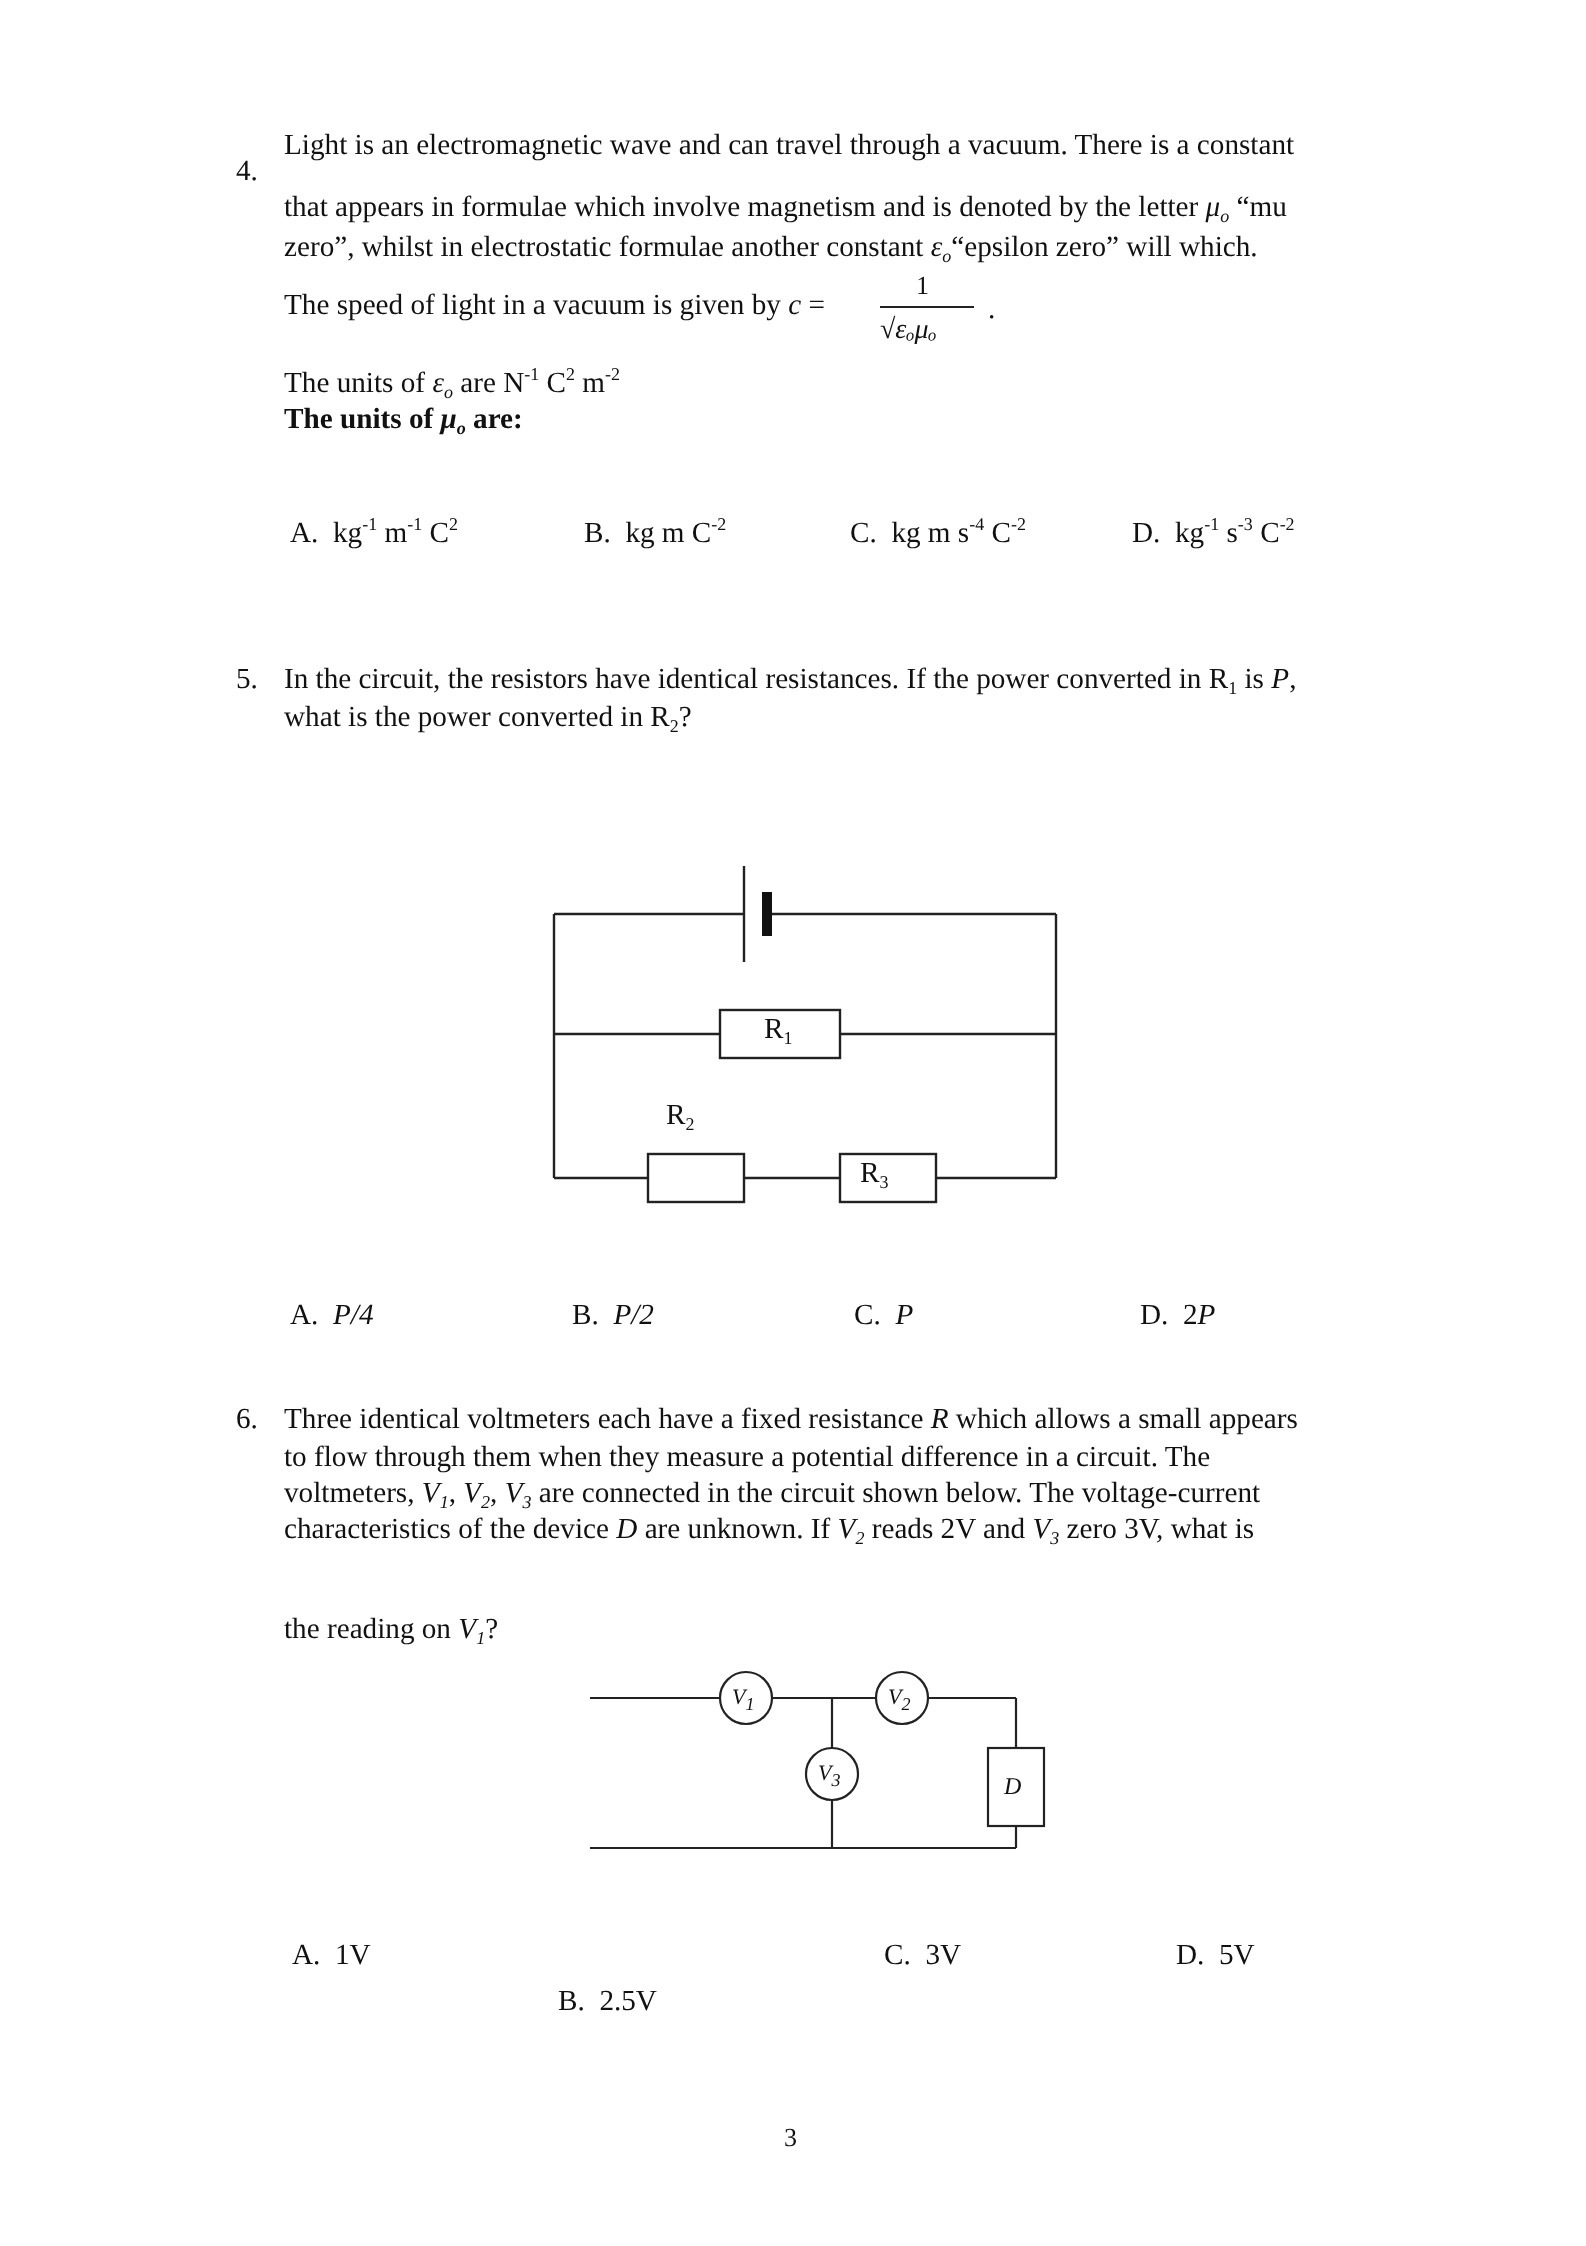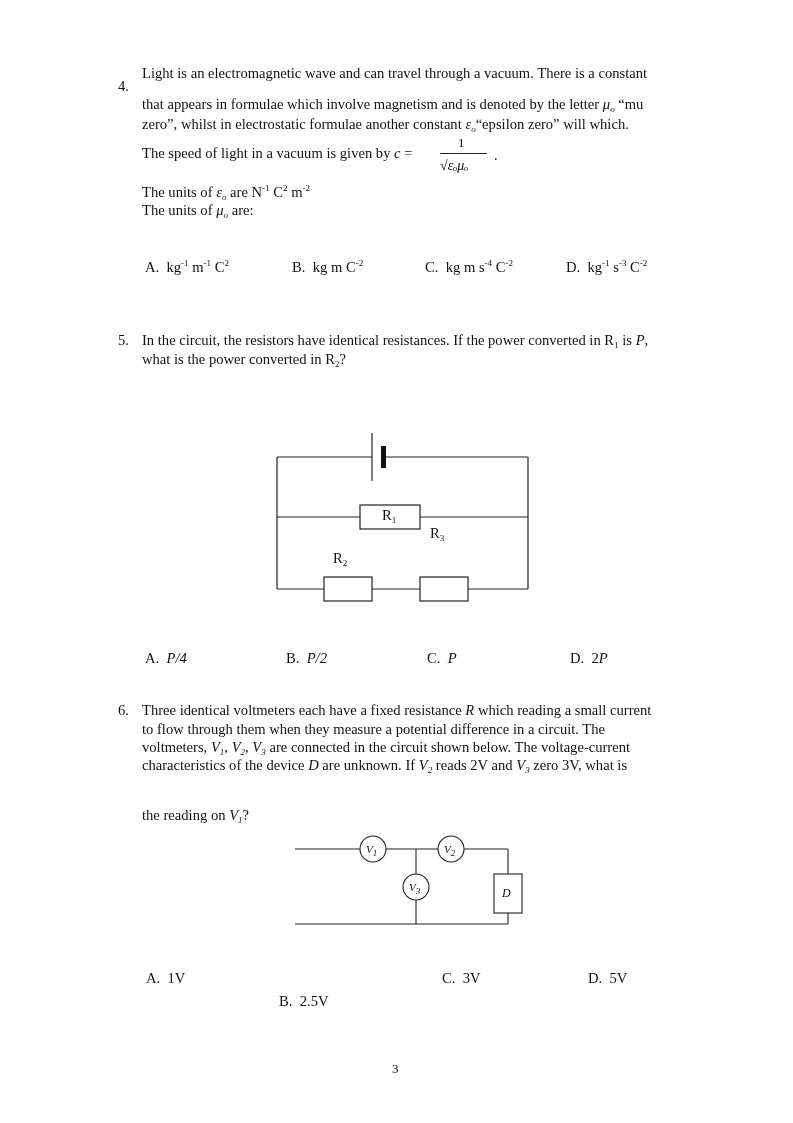--- a/index.html
+++ b/index.html
@@ -23,21 +23,21 @@
 
   <span class="abs" style="left:142px;top:144px;"><span>The speed of light in a vacuum is given by </span><i>c</i><span> =</span></span>
   <div>
     <span class="abs" style="left:458px;top:134px;font-size:13px;">1</span>
     <div style="position:absolute;left:440px;top:153px;width:47px;height:1px;background:#222;"></div>
     <span class="abs it" style="left:440px;top:157px;font-size:14px;">√εₒμₒ</span>
     <span class="abs" style="left:494px;top:146px;">.</span>
   </div>
 
   <span class="abs" style="left:142px;top:183px;"><span>The units of </span><i><span>ε</span><sub>o</sub></i><span> are N</span><sup>-1</sup><span> C</span><sup>2</sup><span> m</span><sup>-2</sup></span>
-  <span class="abs" style="left:142px;top:201px;"><span>The units of </span><i><span>μ</span><sub>o</sub></i><span> are:</span></span>
+  <span class="abs" style="left:142px;top:201px;font-weight:bold;"><span>The units of </span><i><span>μ</span><sub>o</sub></i><span> are:</span></span>
 
   <div>
     <span class="abs" style="left:145px;top:258px;"><span>A.</span>&nbsp; <span>kg</span><sup>-1</sup><span> m</span><sup>-1</sup><span> C</span><sup>2</sup></span>
     <span class="abs" style="left:292px;top:258px;"><span>B.</span>&nbsp; <span>kg m C</span><sup>-2</sup></span>
     <span class="abs" style="left:425px;top:258px;"><span>C.</span>&nbsp; <span>kg m s</span><sup>-4</sup><span> C</span><sup>-2</sup></span>
     <span class="abs" style="left:566px;top:258px;"><span>D.</span>&nbsp; <span>kg</span><sup>-1</sup><span> s</span><sup>-3</sup><span> C</span><sup>-2</sup></span>
   </div>
 </div>
 
 <div>
@@ -64,34 +64,34 @@
         <line x1="468" y1="589" x2="528" y2="589"></line>
         <rect x="324" y="577" width="48" height="24"></rect>
         <rect x="420" y="577" width="48" height="24"></rect>
 
         <line x1="372" y1="433" x2="372" y2="481"></line>
       </g>
       <rect x="381" y="446" width="5" height="22" fill="#111"></rect>
     </svg>
     <span class="abs lbl" style="left:382px;top:488px;margin-top:18px;"><span>R</span><sub>1</sub></span>
     <span class="abs lbl" style="left:333px;top:549px;"><span>R</span><sub>2</sub></span>
-    <span class="abs lbl" style="left:430px;top:524px;text-align:right;"><span>R</span><sub>3</sub></span>
+    <span class="abs lbl" style="left:430px;top:578px;text-align:right;"><span>R</span><sub>3</sub></span>
   </div>
 
   <div>
     <span class="abs" style="left:145px;top:649px;"><span>A.</span>&nbsp; <i>P/4</i></span>
     <span class="abs" style="left:286px;top:649px;"><span>B.</span>&nbsp; <i>P/2</i></span>
     <span class="abs" style="left:427px;top:649px;"><span>C.</span>&nbsp; <i>P</i></span>
     <span class="abs" style="left:570px;top:649px;"><span>D.</span>&nbsp; <span>2</span><i>P</i></span>
   </div>
 </div>
 
 <div>
   <span class="abs" style="left:118px;top:701px;">6.</span>
-  <span class="abs" style="left:142px;top:701px;"><span>Three identical voltmeters each have a fixed resistance </span><i>R</i><span> which reading a small current</span></span>
+  <span class="abs" style="left:142px;top:701px;"><span>Three identical voltmeters each have a fixed resistance </span><i>R</i><span> which allows a small appears</span></span>
   <span class="abs" style="left:142px;top:720px;">to flow through them when they measure a potential difference in a circuit. The</span>
   <span class="abs" style="left:142px;top:738px;"><span>voltmeters, </span><i><span>V</span><sub>1</sub></i>, <i><span>V</span><sub>2</sub></i>, <i><span>V</span><sub>3</sub></i><span> are connected in the circuit shown below. The voltage-current</span></span>
   <span class="abs" style="left:142px;top:756px;"><span>characteristics of the device </span><i>D</i><span> are unknown. If </span><i><span>V</span><sub>2</sub></i><span> reads 2V and </span><i><span>V</span><sub>3</sub></i><span> zero 3V, what is</span></span>
   <span class="abs" style="left:142px;top:774px;margin-top:32px;"><span>the reading on </span><i><span>V</span><sub>1</sub></i><span>?</span></span>
 
   <div>
     <svg width="793" height="1123">
       <g stroke="#222" stroke-width="1.1" fill="none">
         <line x1="295" y1="849" x2="360" y2="849"></line>
         <line x1="386" y1="849" x2="438" y2="849"></line>

